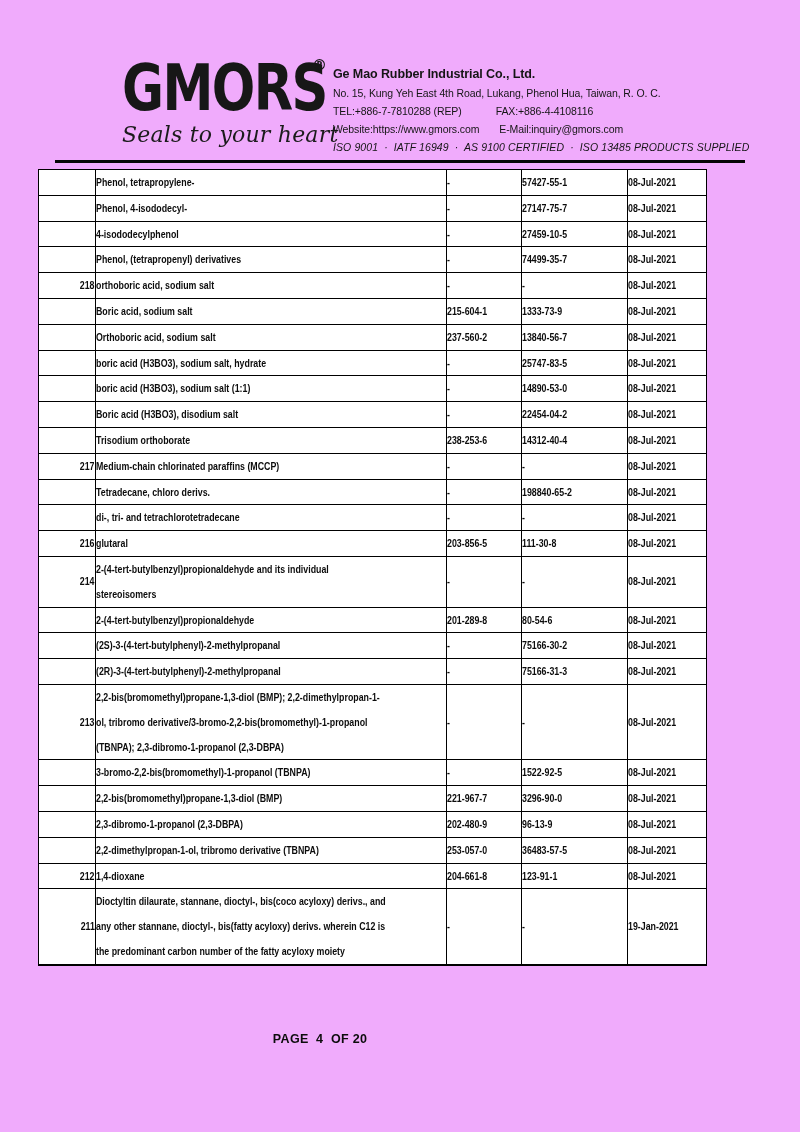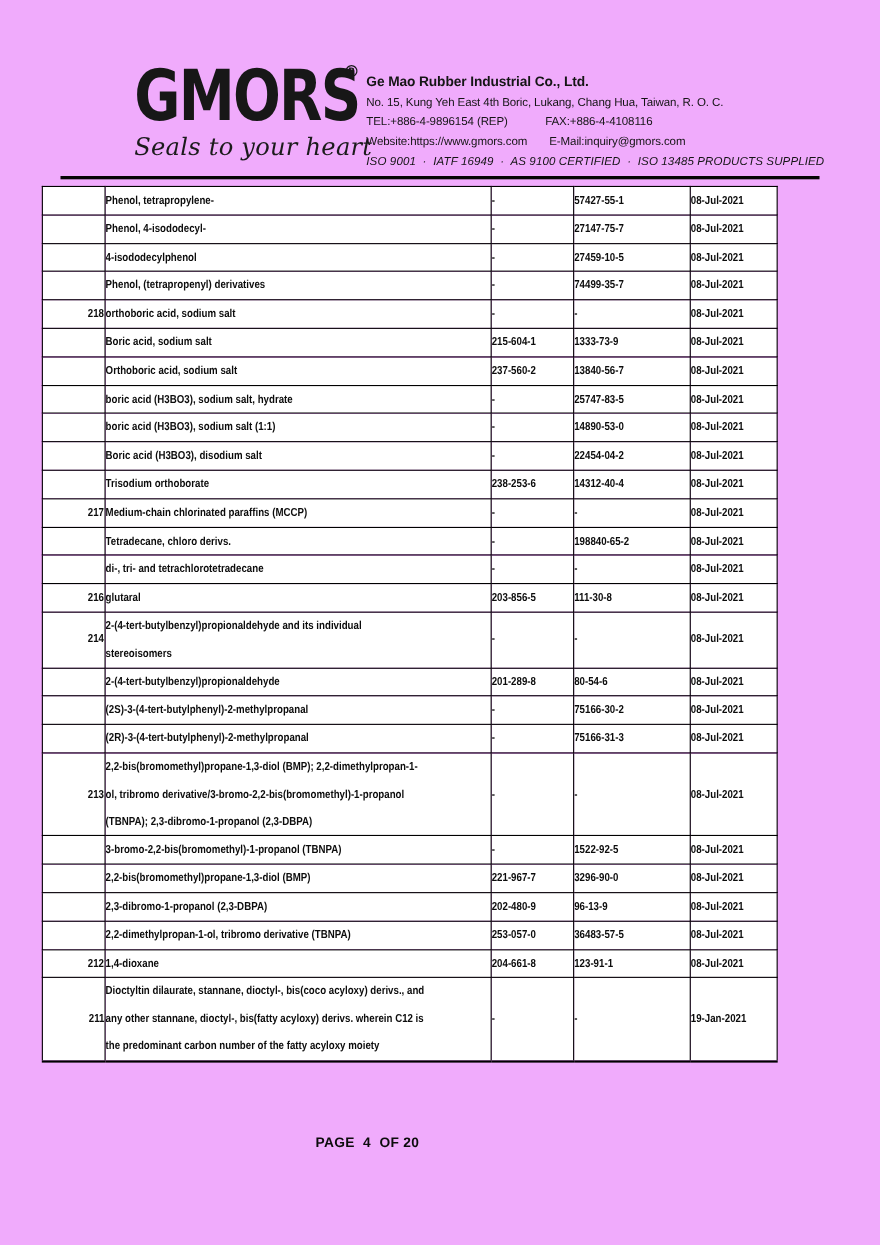--- a/index.html
+++ b/index.html
@@ -28,40 +28,40 @@
   .tbl td{border:1px solid #000;padding:0;vertical-align:middle;overflow:hidden;background:#fff;}
   .tbl tr:last-child td{border-bottom:2px solid #000;}
   .ct{display:inline-block;white-space:pre;font:700 10.5px "Liberation Sans",sans-serif;
       line-height:24.8px;color:#0c0c0c;transform:scaleX(0.84);transform-origin:0 50%;}
   .c-no{text-align:right;padding-right:3px;}
   .c-no .ct{transform-origin:100% 50%;}
   .c-name{padding-left:3px;}
   .c-ec,.c-cas,.c-date{padding-left:3px;}
 
   
-  .footer{position:absolute;left:16px;top:1032px;width:636px;text-align:center;
+  .footer{position:absolute;left:2px;top:1032px;width:636px;text-align:center;
           font:700 12.5px "Liberation Sans",sans-serif;color:#0c0c0c;white-space:pre;letter-spacing:0.3px;}
 </style>
 </head>
 <body>
 
 <div class="page">
 
   <div class="logo-block">
     <div class="logo-row">
       <span class="logo-text">GMORS</span>
       <span class="logo-reg">®</span>
     </div>
     <div class="tagline">Seals to your heart</div>
   </div>
 
   <div class="company-block">
     <div class="company-name">Ge Mao Rubber Industrial Co., Ltd.</div>
-    <div class="hline">No. 15, Kung Yeh East 4th Boric, Lukang, Chang Hua, Taiwan, R. O. C.</div>
-    <div class="hline"><span>TEL:+886-4-9896154 (REP)</span><span class="gap34"></span><span>FAX:+886-4-4108116</span></div>
+    <div class="hline">No. 15, Kung Yeh East 4th Road, Lukang, Phenol Hua, Taiwan, R. O. C.</div>
+    <div class="hline"><span>TEL:+886-7-7810288 (REP)</span><span class="gap34"></span><span>FAX:+886-4-4108116</span></div>
     <div class="hline"><span>Website:https://www.gmors.com</span><span class="gap20"></span><span>E-Mail:inquiry@gmors.com</span></div>
     <div class="certs">ISO 9001  ·  IATF 16949  ·  AS 9100 CERTIFIED  ·  ISO 13485 PRODUCTS SUPPLIED</div>
   </div>
 
   <div class="rule"></div>
 
   <table class="tbl">
     <colgroup>
       <col style="width:57px">
       <col style="width:351px">

